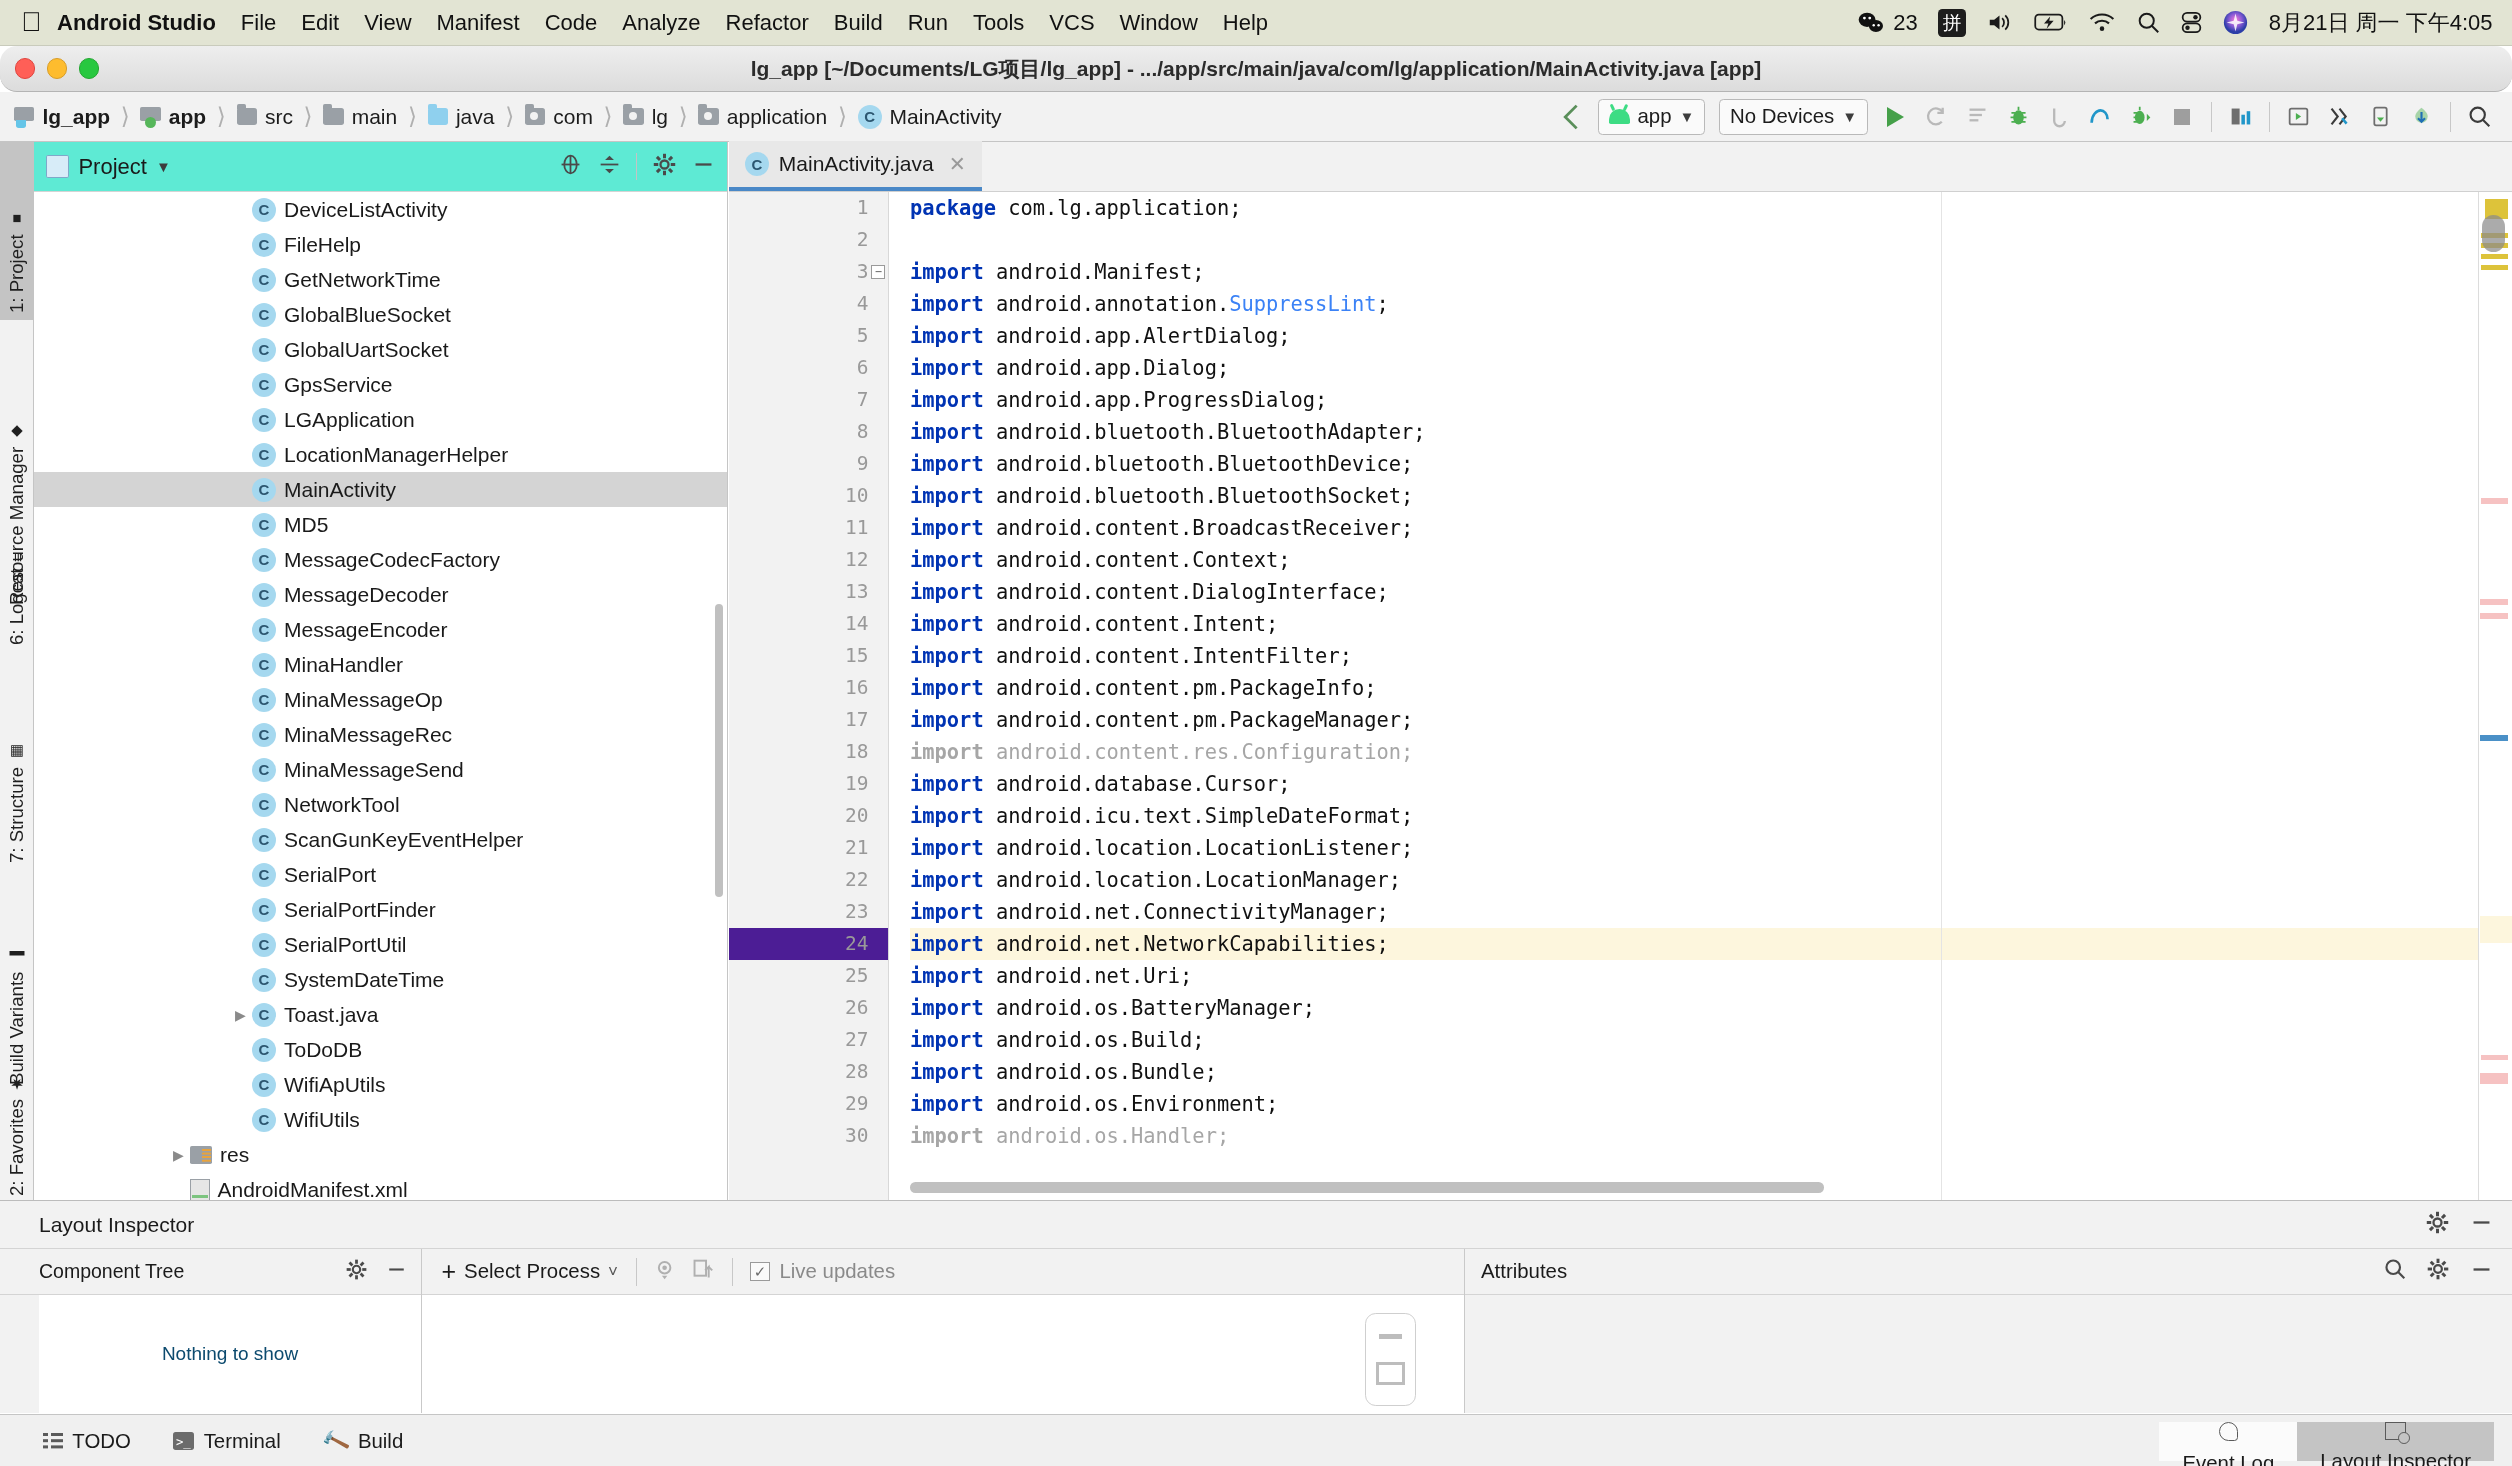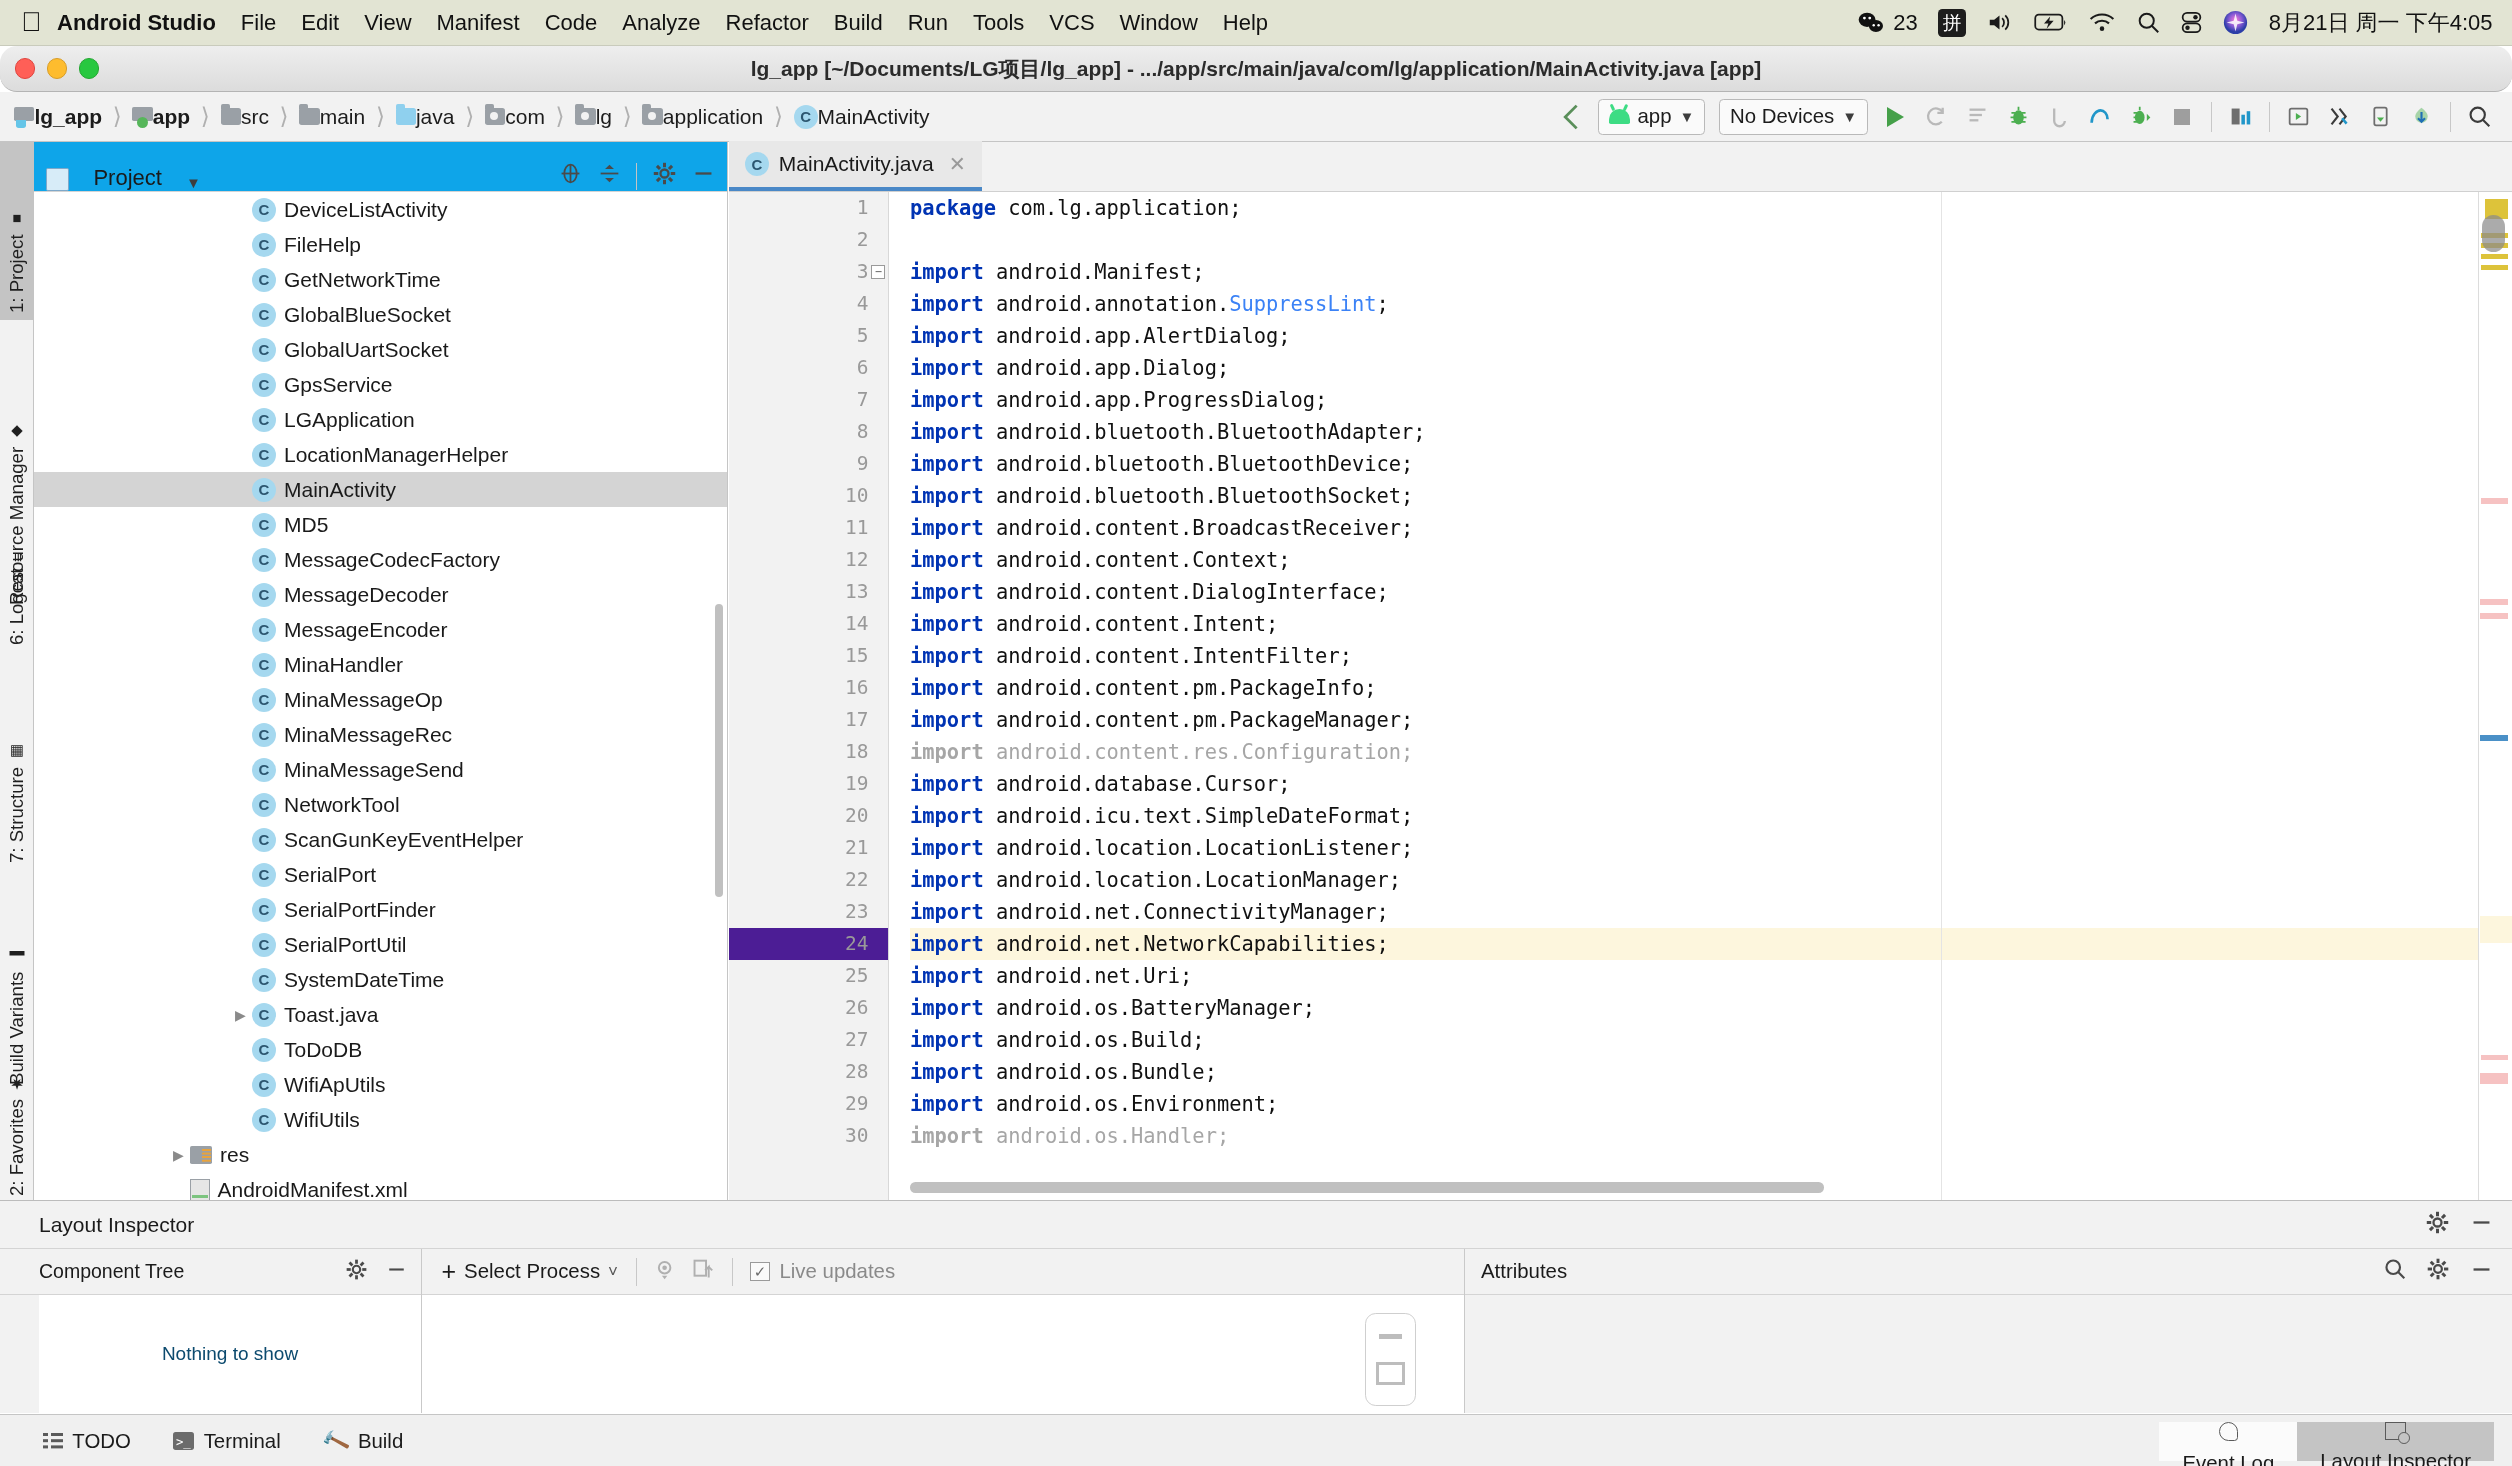--- a/index.html
+++ b/index.html
@@ -56,21 +56,21 @@
     white-space: nowrap;
   }
 
   
   .navbar {
     position: absolute; left: 0; top: 92px; width: 2512px; height: 50px;
     background: #f2f2f2; border-bottom: 0.9px solid #c5c5c5;
     display: flex; align-items: center;
   }
   .breadcrumb { display: flex; align-items: center; padding-left: 14px; gap: 0px; }
-  .crumb { display: flex; align-items: center; font-size: 21px; color: #1c1c1c; }
+  .crumb { display: flex; align-items: center; gap: 8px; font-size: 21px; color: #1c1c1c; }
   .crumb.bold { font-weight: bold; }
   .crumb-sep { color: #b0b0b0; font-size: 23px; margin: 0 10.7px; }
   .fold-ico { width: 20.4px; height: 17px; background: #9aa0a6; border-radius: 1.8px 2.7px 2.7px 2.7px; position: relative; display:inline-block;}
   .fold-ico::before { content:""; position:absolute; left:0; top:-3.6px; width:9px; height:4.4px; background:#9aa0a6; border-radius:1.8px 1.8px 0 0;}
   .fold-ico.blue { background: #8fd0ee; }
   .fold-ico.blue::before { background: #8fd0ee; }
   .fold-ico.pkg::after { content:""; position:absolute; left:5.3px; top:4.4px; width:8px; height:8px; border-radius:50%; background:#f2f2f2;}
   .proj-ico { width:20.4px;height:18.6px;position:relative;display:inline-block;}
   .proj-ico .sq { position:absolute;left:0;top:0;width:20.4px;height:14px;background:#9aa0a6;border-radius:1.8px;}
   .proj-ico .cup { position:absolute;left:1.8px;bottom:-1.8px;width:10.7px;height:8px;background:#65c5e8;border-radius:0 0 2.7px 2.7px;}
@@ -131,22 +131,22 @@
   }
   .vtab.active { background: #c4c4c4; }
   .vtab .vt-ico { font-size: 15px; }
 
   
   .projpanel {
     position: absolute; left: 34px; top: 0; width: 694px; height: 1058px;
     background: #fff; border-right: 0.9px solid #c5c5c5;
   }
   .pp-header {
-    height: 50px; background: #0ea5e9; border-bottom: 0.9px solid #d4d4d4;
-    display: flex; align-items: flex-end; padding: 0 12.4px; gap: 24px;
+    height: 50px; background: #5eead4; border-bottom: 0.9px solid #d4d4d4;
+    display: flex; align-items: center; padding: 0 12.4px; gap: 9px;
   }
   .pp-title { font-size: 22px; color: #1a1a1a; }
   .pp-sqico { width: 23px; height: 23px; border: 1.8px solid #7fa8c9; background:#d7ecf8; border-radius:1.8px;}
   .pp-actions { margin-left: auto; display: flex; align-items: center; gap: 15px; color: #4a4a4a; font-size: 21px;}
   .pp-divider-v { width:0.9px; height:27px; background:#c4c4c4; }
 
   .tree { position: absolute; top: 50px; left:0; right:0; bottom:0; overflow: hidden; }
   .tree-row {
     height: 35px; display: flex; align-items: center; font-size: 21px; color: #1a1a1a;
     padding-left: 0; white-space: nowrap;

